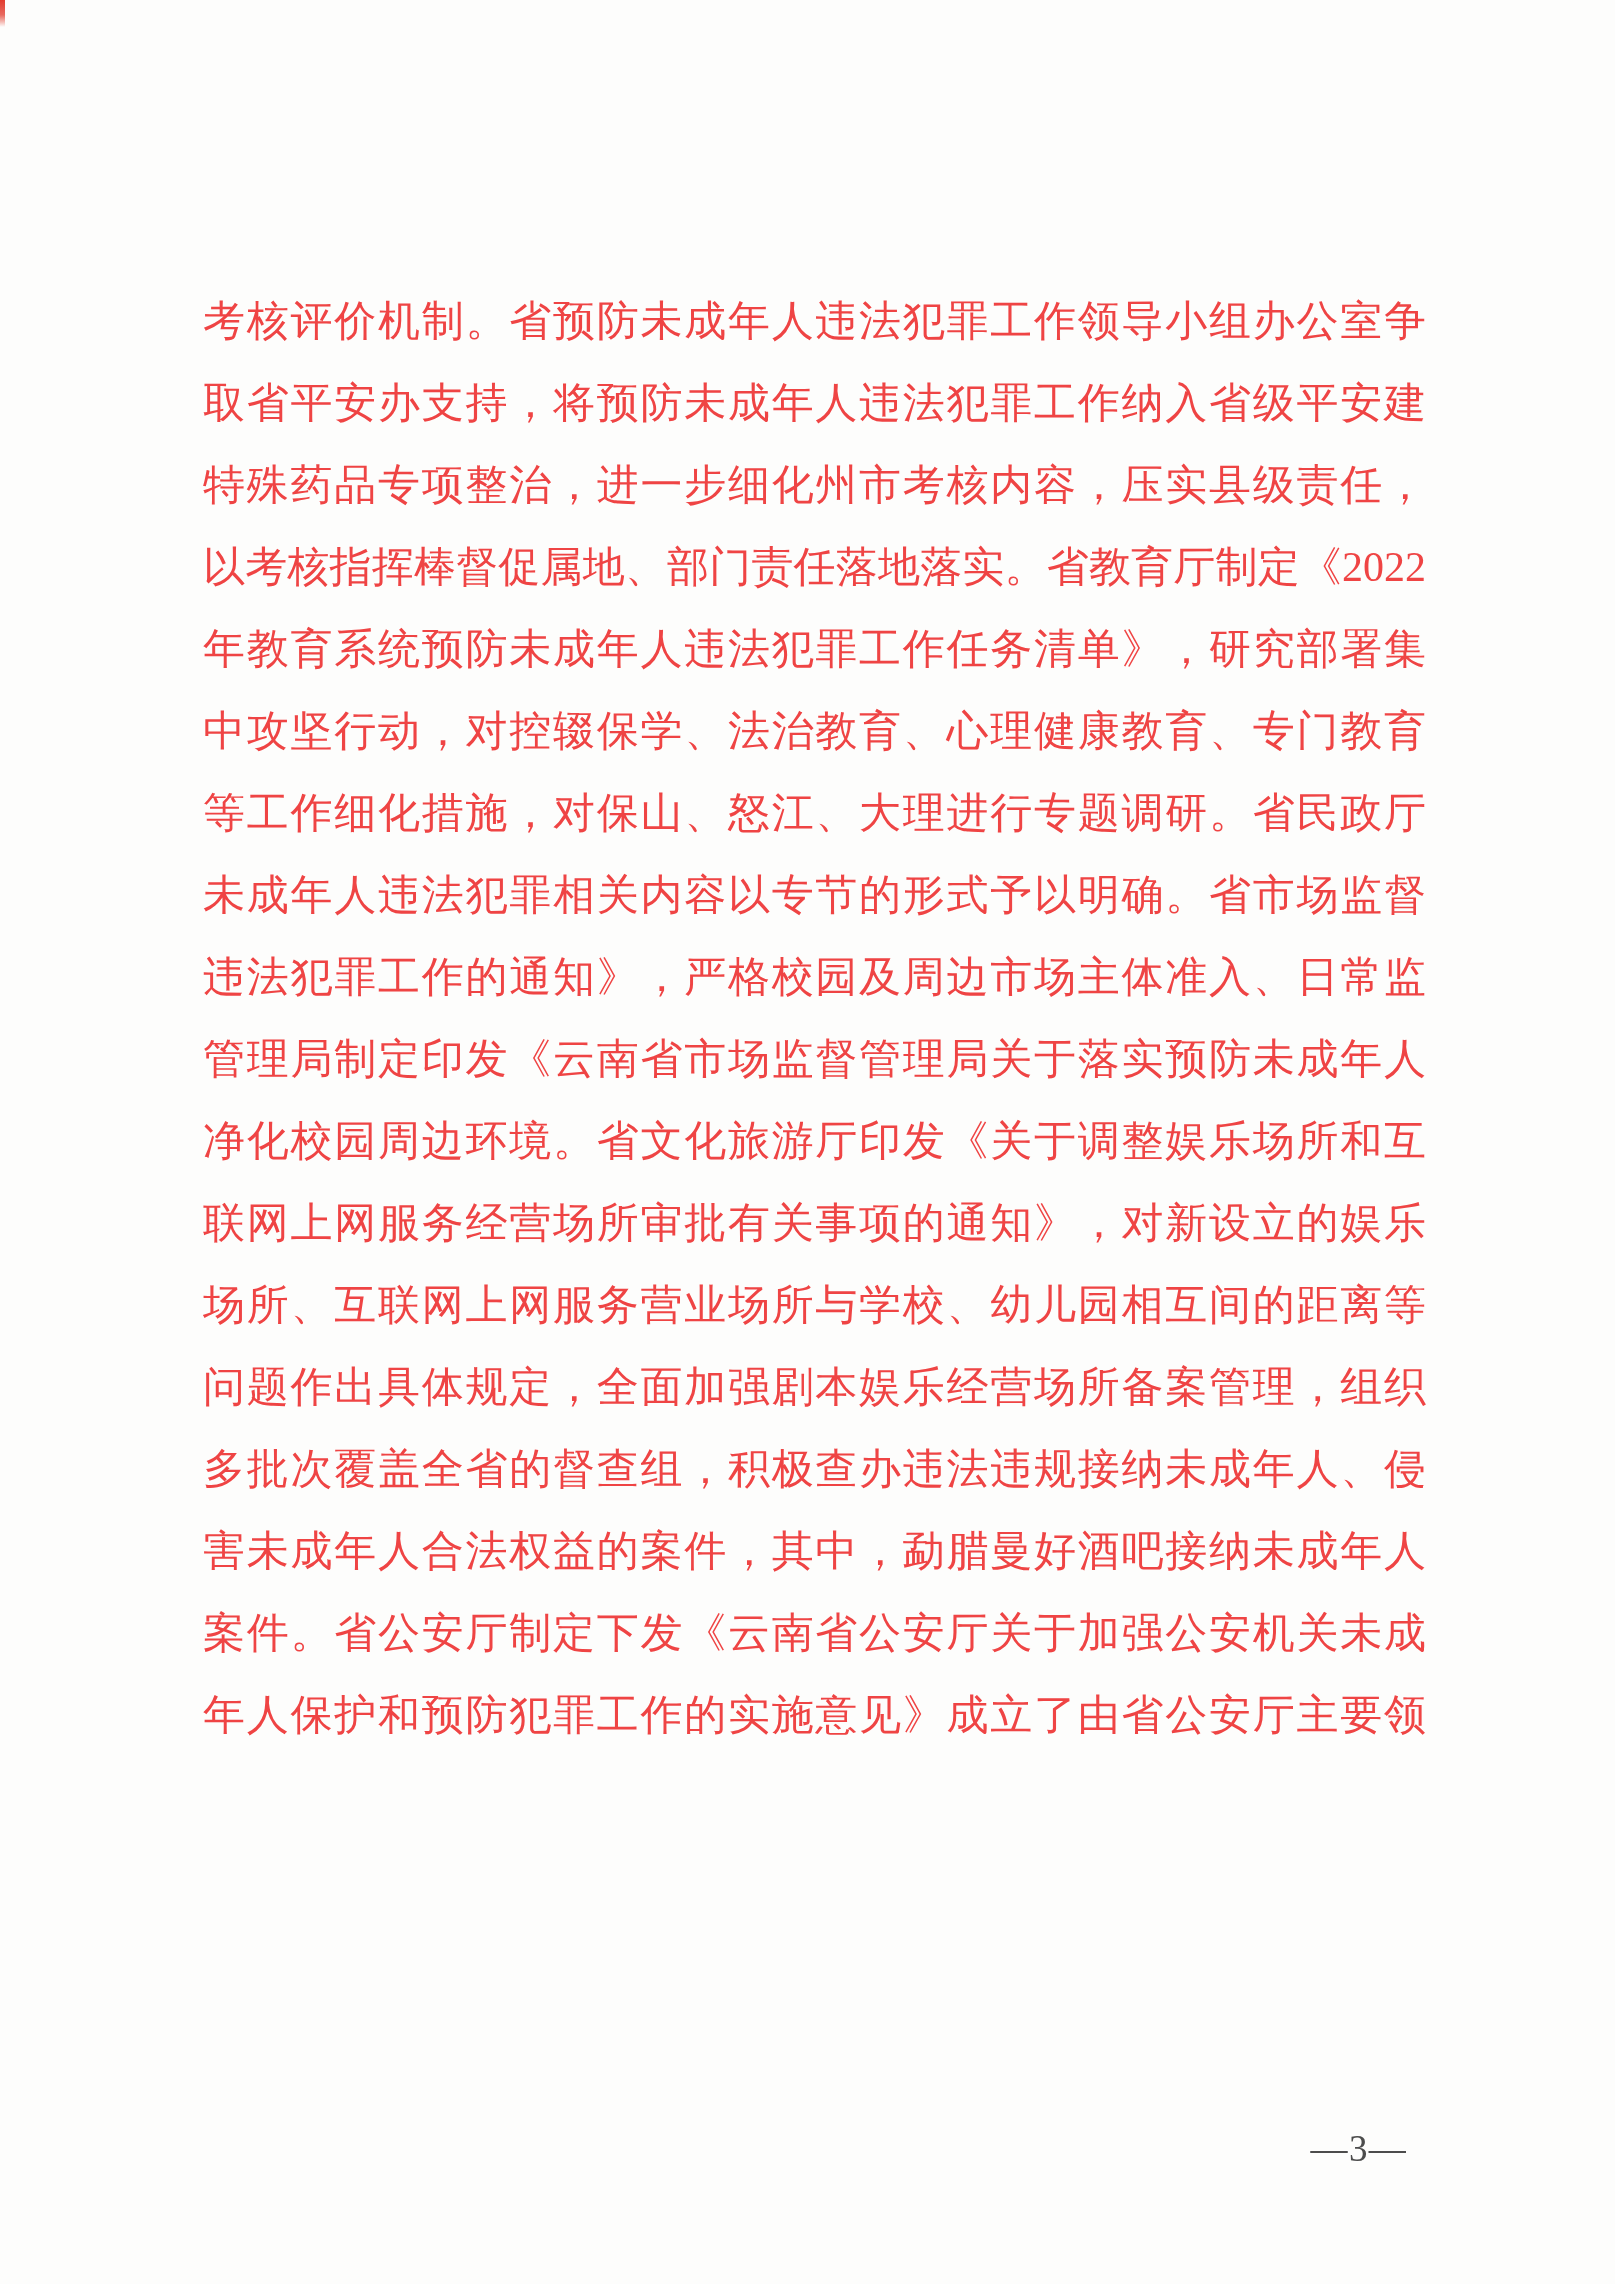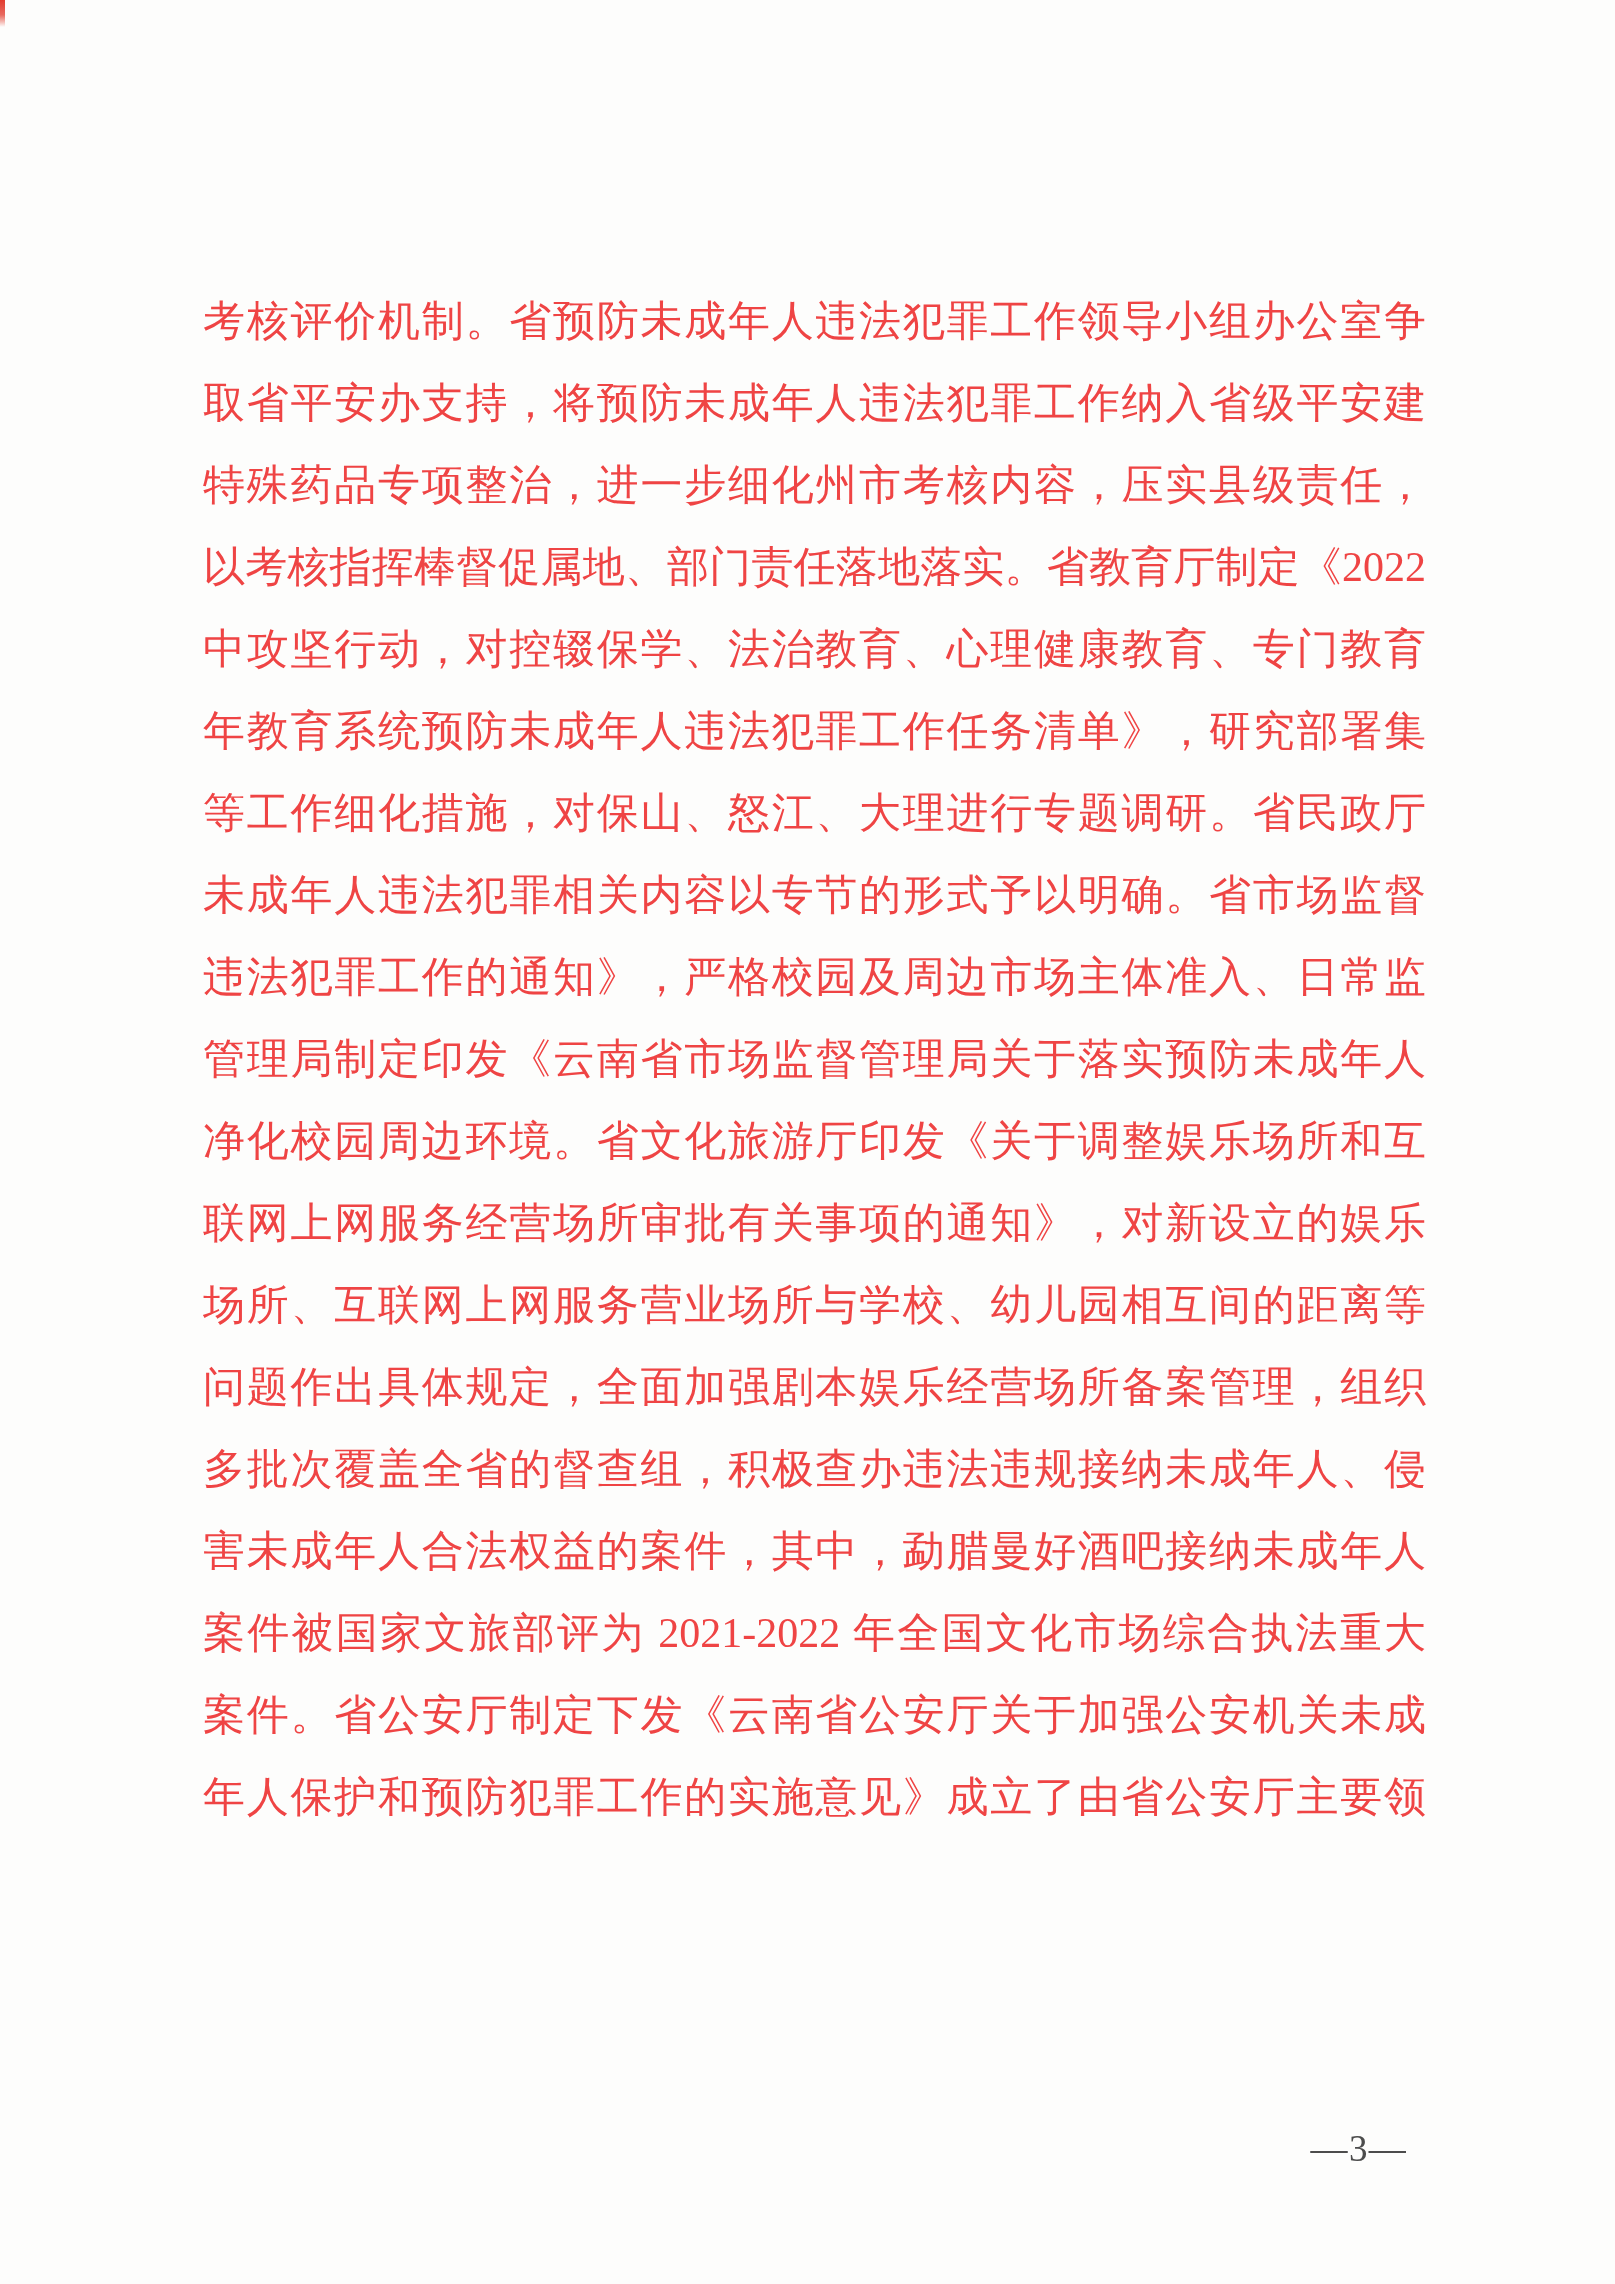--- a/index.html
+++ b/index.html
@@ -56,33 +56,32 @@
 
 <div class="page">
 
   <div class="scan-mark"></div>
 
   <div class="text-block">
     <div class="paragraph-line">考核评价机制。省预防未成年人违法犯罪工作领导小组办公室争</div>
     <div class="paragraph-line">取省平安办支持，将预防未成年人违法犯罪工作纳入省级平安建</div>
     <div class="paragraph-line">特殊药品专项整治，进一步细化州市考核内容，压实县级责任，</div>
     <div class="paragraph-line">以考核指挥棒督促属地、部门责任落地落实。省教育厅制定《2022</div>
+    <div class="paragraph-line">年教育系统预防未成年人违法犯罪工作任务清单》，研究部署集</div>
     <div class="paragraph-line">中攻坚行动，对控辍保学、法治教育、心理健康教育、专门教育</div>
-    <div class="paragraph-line">年教育系统预防未成年人违法犯罪工作任务清单》，研究部署集</div>
     <div class="paragraph-line">等工作细化措施，对保山、怒江、大理进行专题调研。省民政厅</div>
     <div class="paragraph-line">未成年人违法犯罪相关内容以专节的形式予以明确。省市场监督</div>
     <div class="paragraph-line">违法犯罪工作的通知》，严格校园及周边市场主体准入、日常监</div>
     <div class="paragraph-line">管理局制定印发《云南省市场监督管理局关于落实预防未成年人</div>
     <div class="paragraph-line">净化校园周边环境。省文化旅游厅印发《关于调整娱乐场所和互</div>
     <div class="paragraph-line">联网上网服务经营场所审批有关事项的通知》，对新设立的娱乐</div>
     <div class="paragraph-line">场所、互联网上网服务营业场所与学校、幼儿园相互间的距离等</div>
     <div class="paragraph-line">问题作出具体规定，全面加强剧本娱乐经营场所备案管理，组织</div>
     <div class="paragraph-line">多批次覆盖全省的督查组，积极查办违法违规接纳未成年人、侵</div>
     <div class="paragraph-line">害未成年人合法权益的案件，其中，勐腊曼好酒吧接纳未成年人</div>
-    <div class="paragraph-line">案件被国家文旅部评为 2021-2022 年全国文化市场综合执法重大</div>
     <div class="paragraph-line">案件。省公安厅制定下发《云南省公安厅关于加强公安机关未成</div>
     <div class="paragraph-line">年人保护和预防犯罪工作的实施意见》成立了由省公安厅主要领</div>
   </div>
 
   <div class="page-number">—3—</div>
 
 </div>
 
 
 </body></html>

